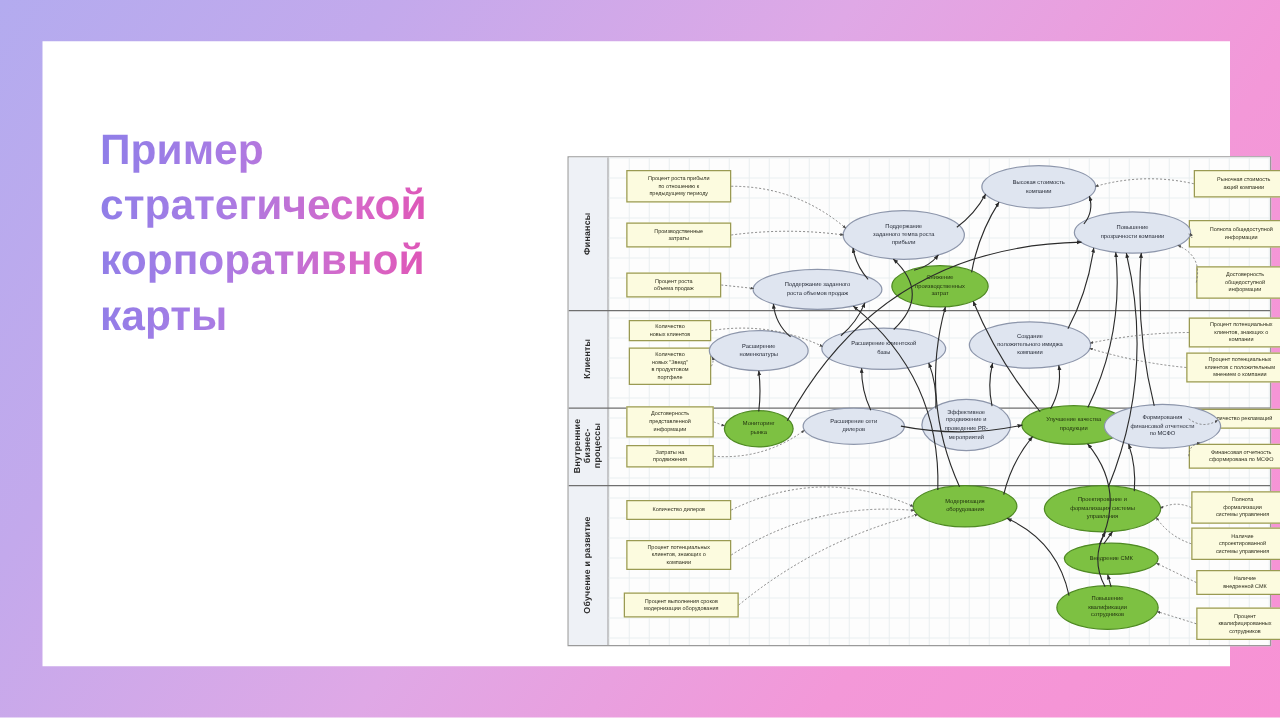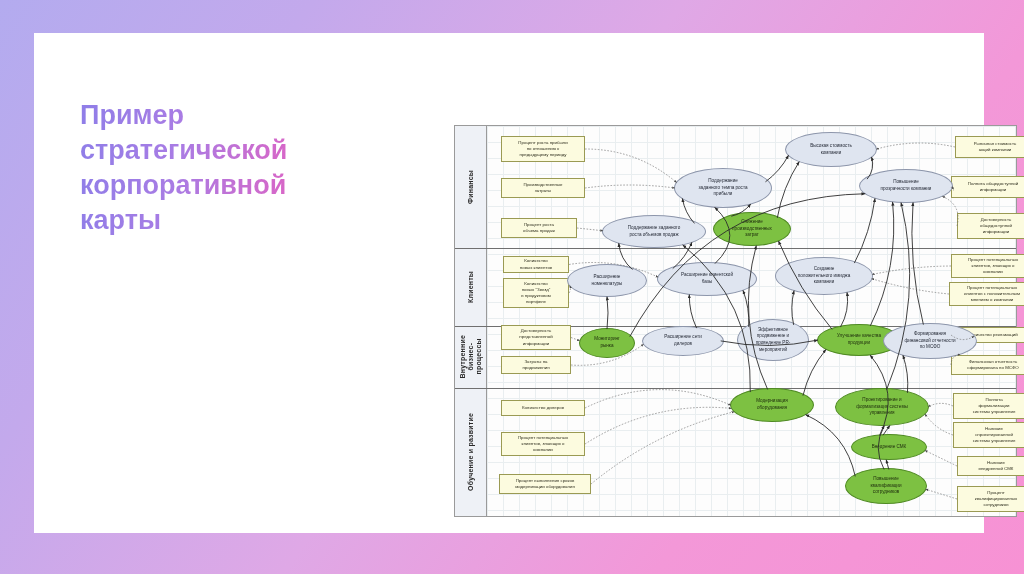--- a/index.html
+++ b/index.html
@@ -9,21 +9,21 @@
     background: linear-gradient(125deg, #b3abef 0%, #c3a9ec 22%, #dfa8e6 48%, #f398d8 74%, #f792d4 100%);
     position: relative;
   }
   #slide-card {
     position:absolute; left:34px; top:33px; width:950px; height:500px;
     background:#ffffff;
   }
   
   #slide-title {
     position:absolute; left:46px; top:65px; width:330px;
-    font-size:27px; line-height:1.30; font-weight:bold;
+    font-size:34px; line-height:1.30; font-weight:bold;
     background:linear-gradient(95deg,#8f7ee8 0%, #a97ce4 30%, #d767c8 62%, #e8409f 100%);
     -webkit-background-clip:text; background-clip:text;
     -webkit-text-fill-color:transparent; color:#d44ba6;
     white-space:pre-line;
   }
   
   #diagram {
     position:absolute; left:420px; top:92px; width:563px; height:392px;
     background:#ffffff; border:1px solid #9a9a9a;
   }

